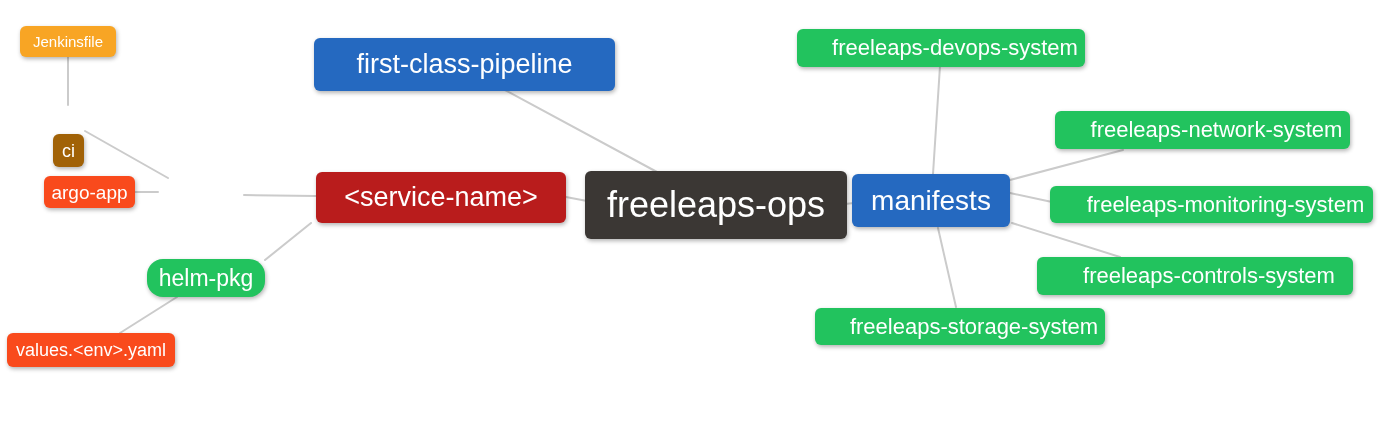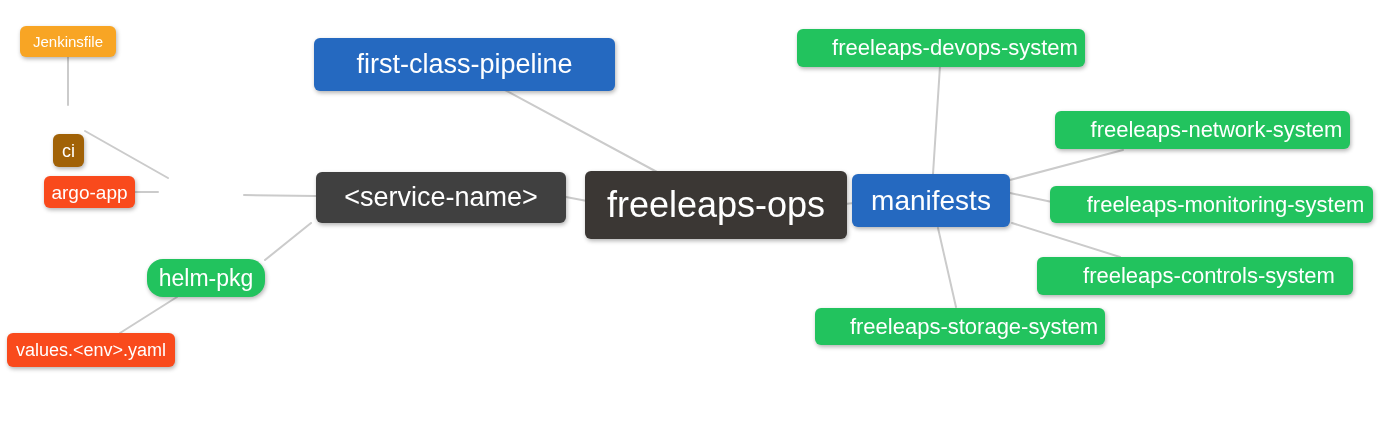--- a/index.html
+++ b/index.html
@@ -69,21 +69,21 @@
     <line class="edge" x1="1010" y1="180" x2="1123" y2="150" stroke="#cbcbcb"></line>
     <line class="edge" x1="1010" y1="193" x2="1052" y2="202" stroke="#cbcbcb"></line>
     <line class="edge" x1="1012" y1="223" x2="1120" y2="257" stroke="#cbcbcb"></line>
     <line class="edge" x1="938" y1="228" x2="956" y2="307" stroke="#cbcbcb"></line>
   </svg>
 
   <div class="node fs15" style="left: 20px; top: 26px; width: 96px; height: 31px; background-color: rgb(248, 165, 36);">Jenkinsfile</div>
   <div class="node fs18" style="left: 53px; top: 105px; width: 31px; height: 33px; background-color: #a16207; margin-top: 29px;">ci</div>
   <div class="node fs19" style="left: 31px; top: 176px; width: 91px; height: 32px; background-color: rgb(249, 74, 28);">argo-app</div>
   <div class="node fs27" style="left: 314px; top: 38px; width: 301px; height: 53px; background-color: rgb(37, 105, 192);">first-class-pipeline</div>
-  <div class="node fs27" style="left: 316px; top: 172px; width: 250px; height: 51px; background-color: #404040;">&lt;service-name&gt;</div>
+  <div class="node fs27" style="left: 316px; top: 172px; width: 250px; height: 51px; background-color: #b91c1c;">&lt;service-name&gt;</div>
   <div class="node fs23" style="left: 147px; top: 259px; width: 118px; height: 38px; background-color: rgb(34, 195, 94); border-radius: 16px;">helm-pkg</div>
   <div class="node fs18" style="left: 7px; top: 333px; width: 168px; height: 34px; background-color: rgb(249, 74, 28);">values.&lt;env&gt;.yaml</div>
   <div class="node fs36" style="left: 585px; top: 171px; width: 262px; height: 68px; background-color: rgb(59, 55, 52);">freeleaps-ops</div>
   <div class="node fs28" style="left: 852px; top: 174px; width: 158px; height: 53px; background-color: rgb(37, 105, 192);">manifests</div>
   <div class="node fs22" style="left: 797px; top: 29px; width: 288px; height: 38px; background-color: rgb(34, 195, 94);">freeleaps-devops-system</div>
   <div class="node fs22" style="left: 1055px; top: 111px; width: 295px; height: 38px; background-color: rgb(34, 195, 94);">freeleaps-network-system</div>
   <div class="node fs22" style="left: 1050px; top: 186px; width: 323px; height: 37px; background-color: rgb(34, 195, 94);">freeleaps-monitoring-system</div>
   <div class="node fs22" style="left: 1037px; top: 257px; width: 316px; height: 38px; background-color: rgb(34, 195, 94);">freeleaps-controls-system</div>
   <div class="node fs22" style="left: 815px; top: 308px; width: 290px; height: 37px; background-color: rgb(34, 195, 94);">freeleaps-storage-system</div>
 

